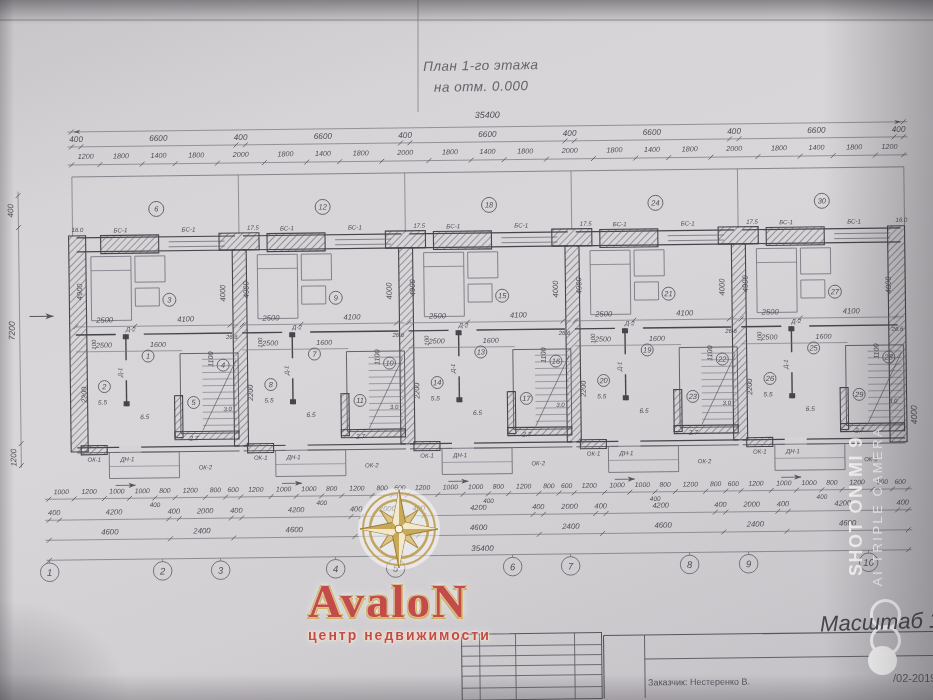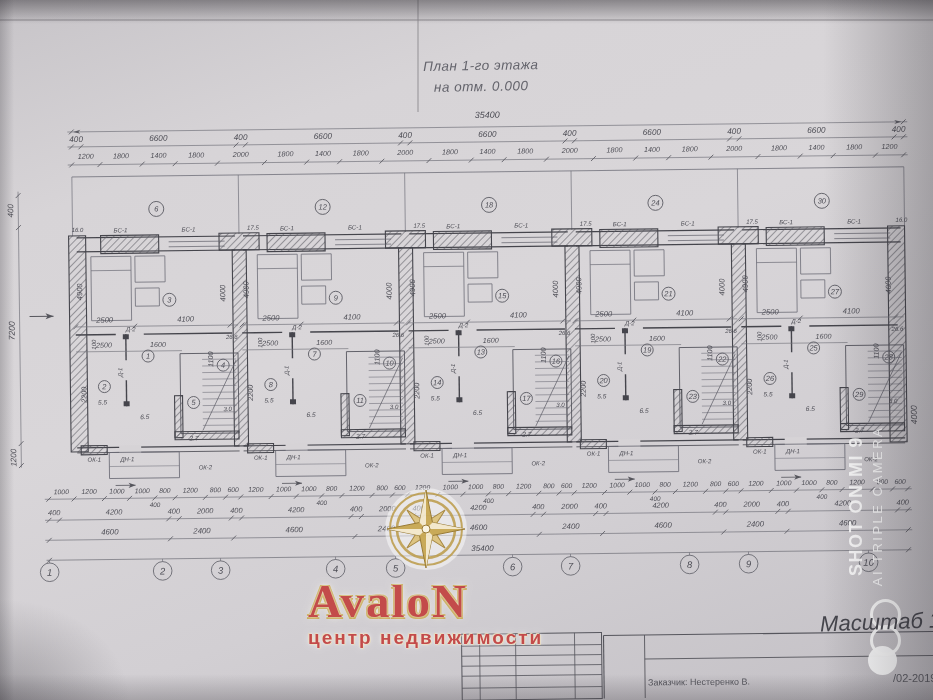--- a/index.html
+++ b/index.html
@@ -10,21 +10,21 @@
   #photo{width:933px;height:700px;position:absolute;left:0;top:0;}
   svg text{font-family:"Liberation Sans",sans-serif;}
   .title{left:356px;top:56px;width:250px;text-align:center;color:#64646c;
          font-size:13.5px;font-style:italic;line-height:1.55;transform:rotate(-1deg);letter-spacing:.5px;}
   
   .avalon{left:308px;top:486px;display:flex;align-items:center;gap:6px;opacity:.95;flex-direction:column;}
   .av-brand{font-family:"Liberation Serif",serif;font-weight:bold;font-size:47px;line-height:1;
             color:#c34543;letter-spacing:2px;
             text-shadow:0 0 3px rgba(255,255,255,.9),1.5px 1.5px 0 #c9a852,-1.5px -1.5px 0 #c9a852,
                         1.5px -1.5px 0 #c9a852,-1.5px 1.5px 0 #c9a852,0 0 9px rgba(255,252,240,.85);}
-  .av-sub{font-weight:bold;font-size:19px;color:#c34543;letter-spacing:2px;margin-top:2px;text-align:left;
+  .av-sub{font-weight:bold;font-size:14px;color:#c34543;letter-spacing:2px;margin-top:2px;text-align:left;
           text-shadow:0 0 2px rgba(255,255,255,.95),1px 1px 0 rgba(232,214,176,.9),-1px -1px 0 rgba(232,214,176,.9),0 0 6px rgba(255,255,255,.8);}
   
   .cam{left:762px;top:475px;width:230px;height:62px;transform:rotate(-90deg);
        color:rgba(255,255,255,.93);text-align:center;}
   .cam-l1{font-size:18px;letter-spacing:1.5px;font-weight:bold;}
   .cam-l2{font-size:13px;letter-spacing:2.5px;margin-top:3px;}
   .ring{width:25px;height:25px;border:3px solid rgba(255,255,255,.96);border-radius:50%;}
   .dot{width:29px;height:29px;background:rgba(255,255,255,.97);border-radius:50%;}
   .scale{left:820px;top:608px;width:200px;font-size:22px;font-style:italic;color:#45454c;
          transform:rotate(-2deg);white-space:nowrap;}

